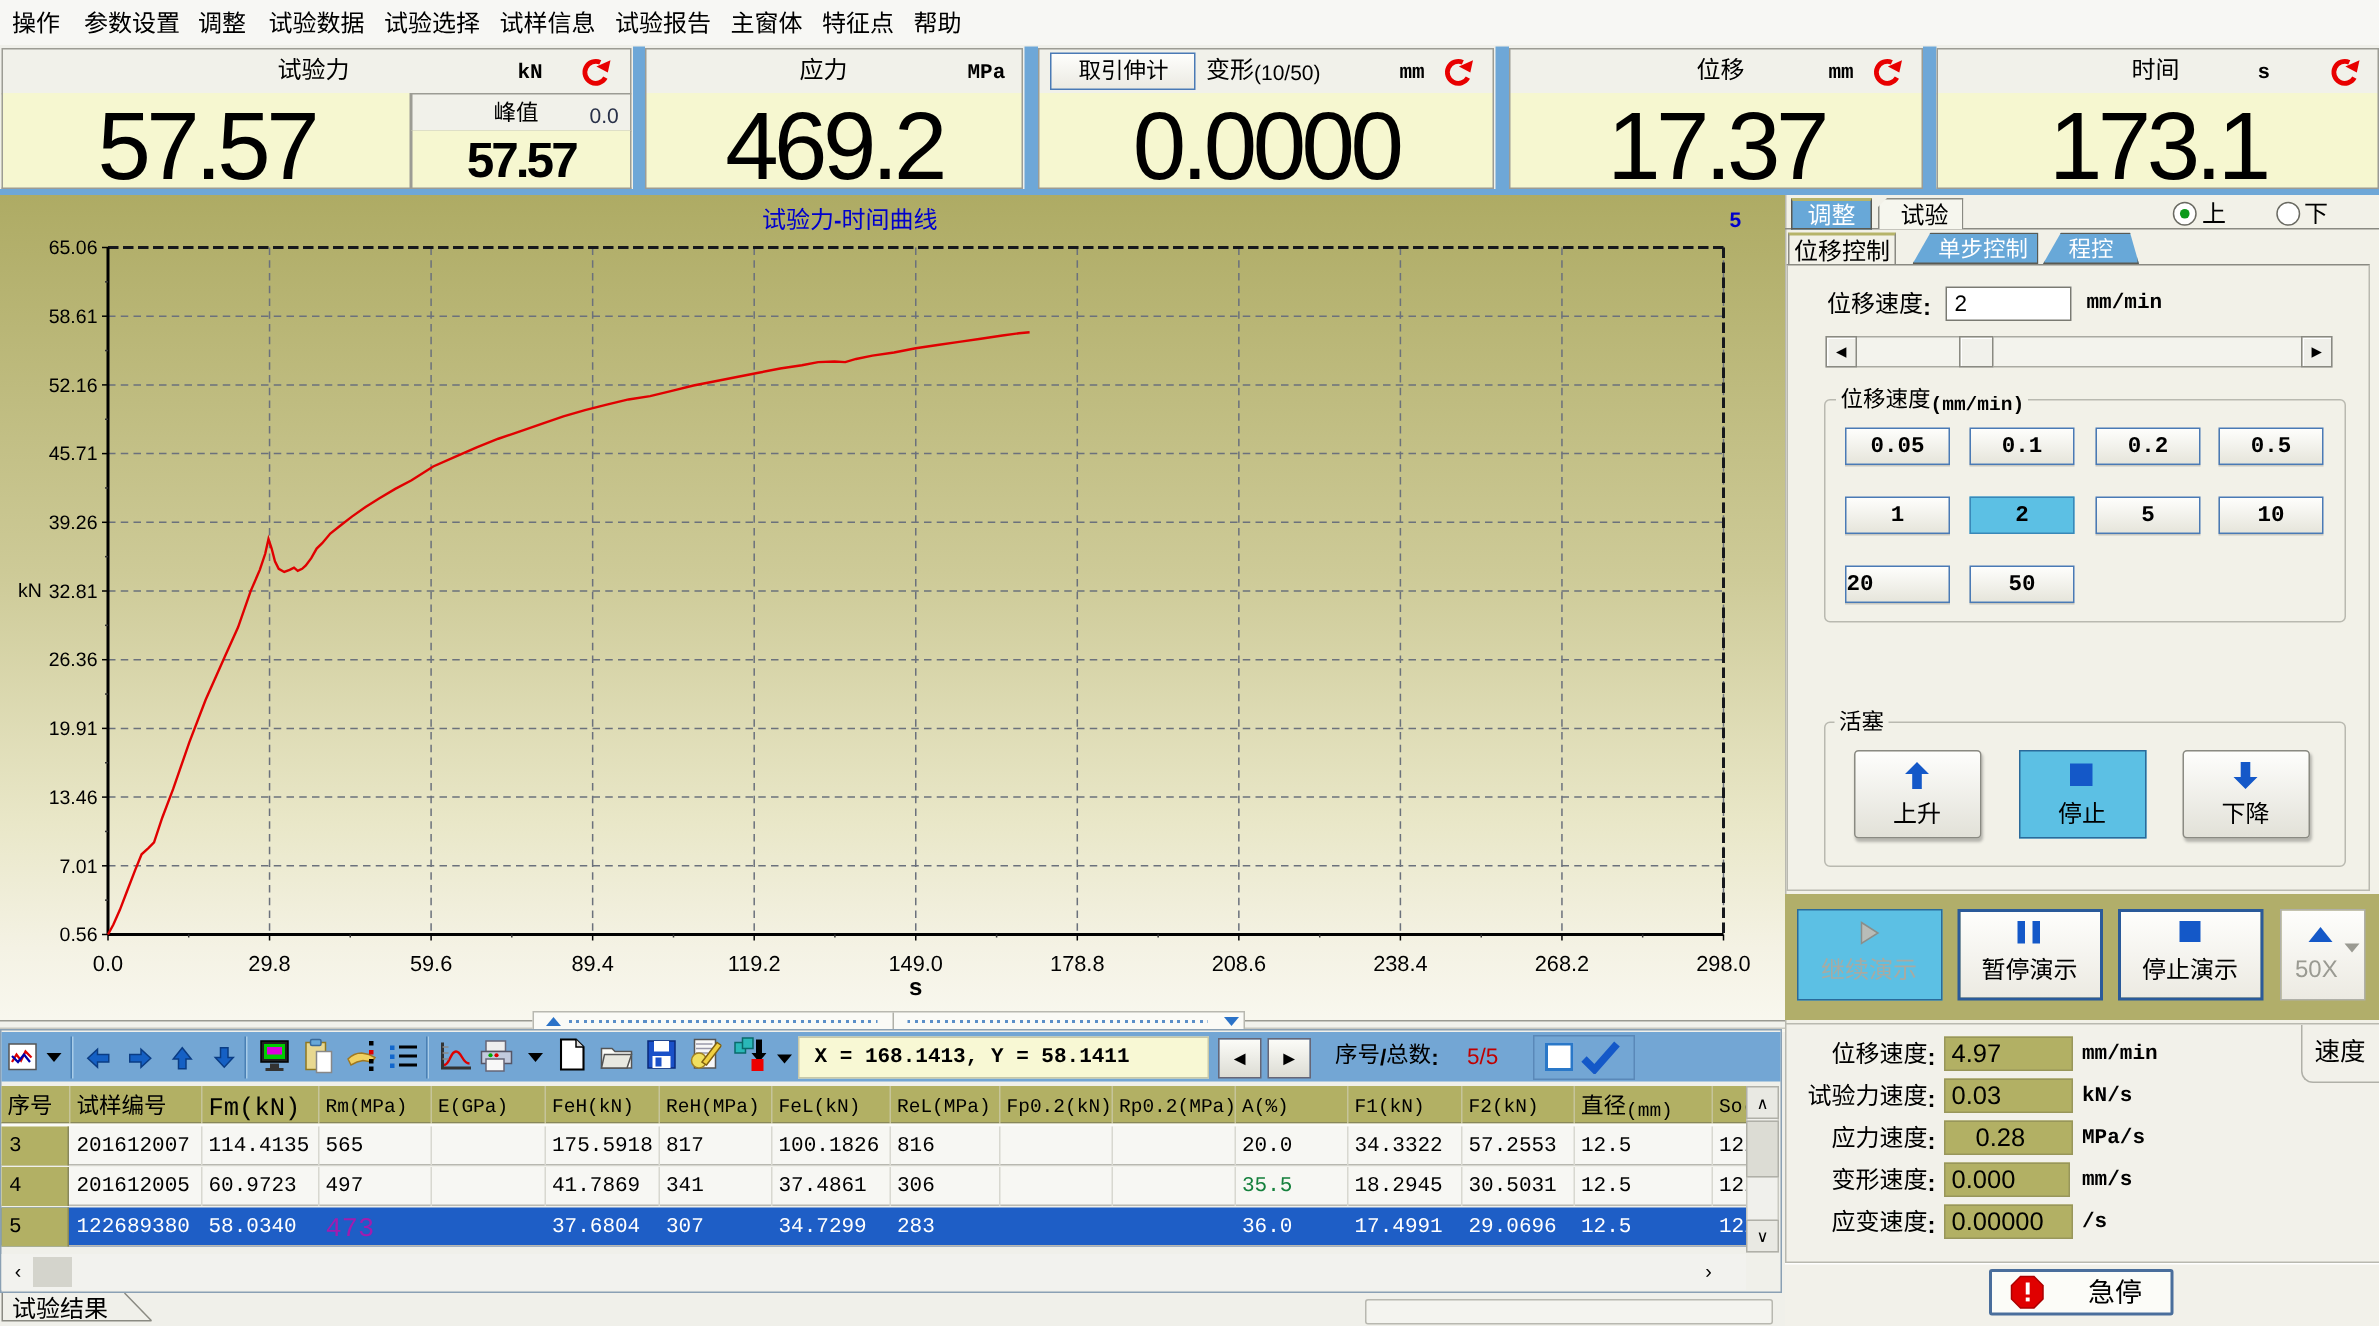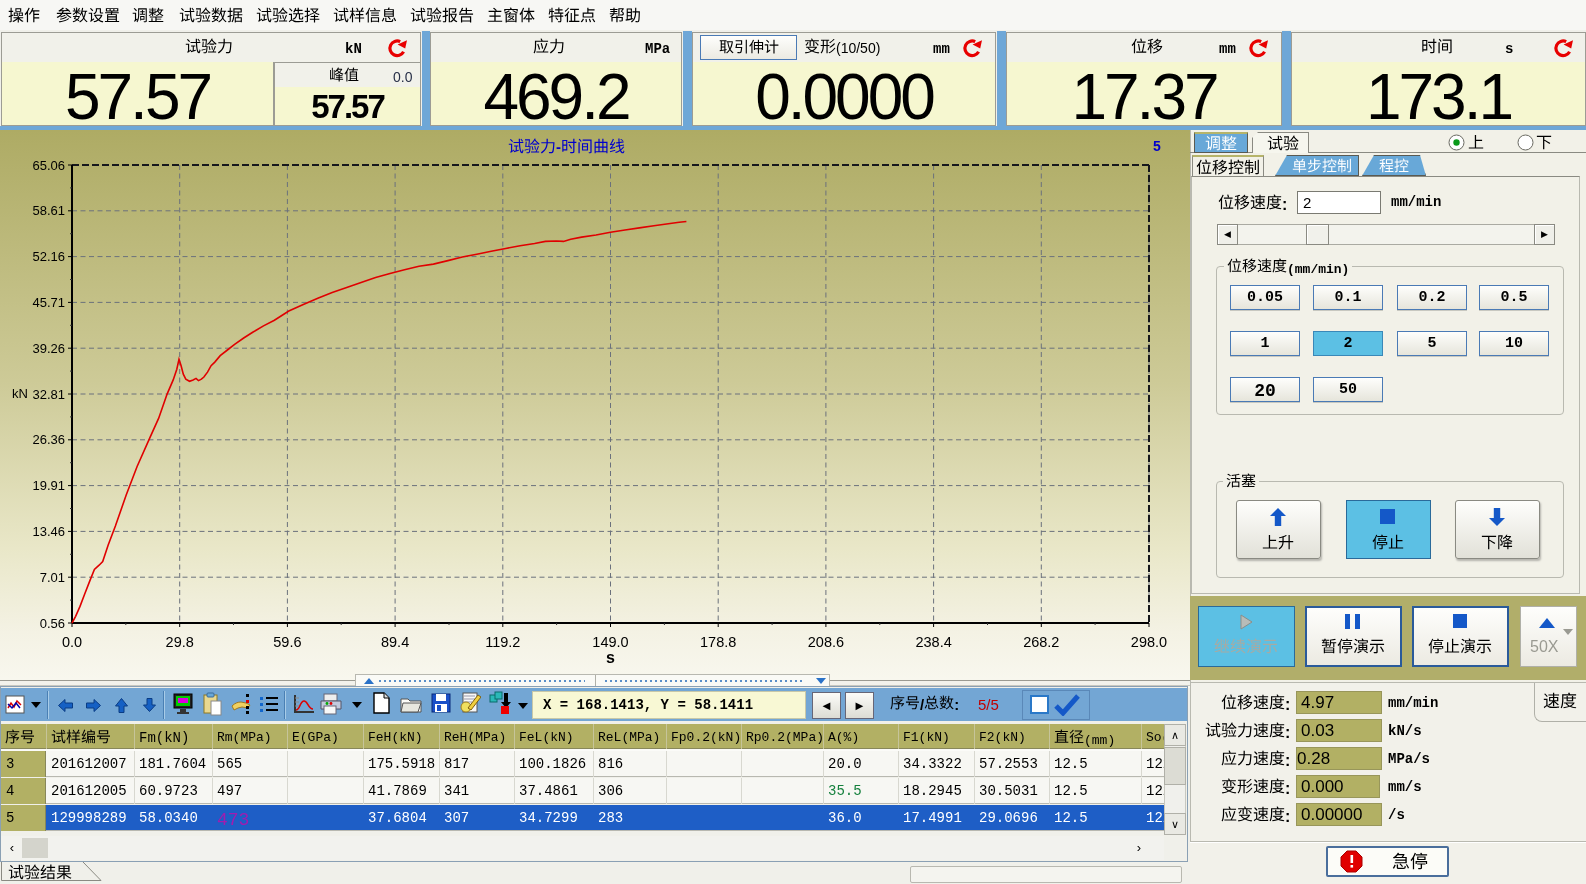--- a/index.html
+++ b/index.html
@@ -389,21 +389,21 @@
       <use href="#g5EA6" transform="translate(3,.88) scale(.001,-.001)"></use>
     </svg><span class="mono" style="font-size:13px;font-weight:bold">(mm/min)</span></div>
 <div class="a mono" style="left:1230px;top:285px;width:70px;height:25px;background:linear-gradient(#fefefc,#e6e5db);border:1px solid #4a7ab5;box-shadow:0 1px 0 #c8c8c0;font-size:15px;font-weight:bold;text-align:center;padding-top:3px">0.05</div>
 <div class="a mono" style="left:1313px;top:285px;width:70px;height:25px;background:linear-gradient(#fefefc,#e6e5db);border:1px solid #4a7ab5;box-shadow:0 1px 0 #c8c8c0;font-size:15px;font-weight:bold;text-align:center;padding-top:3px">0.1</div>
 <div class="a mono" style="left:1397px;top:285px;width:70px;height:25px;background:linear-gradient(#fefefc,#e6e5db);border:1px solid #4a7ab5;box-shadow:0 1px 0 #c8c8c0;font-size:15px;font-weight:bold;text-align:center;padding-top:3px">0.2</div>
 <div class="a mono" style="left:1479px;top:285px;width:70px;height:25px;background:linear-gradient(#fefefc,#e6e5db);border:1px solid #4a7ab5;box-shadow:0 1px 0 #c8c8c0;font-size:15px;font-weight:bold;text-align:center;padding-top:3px">0.5</div>
 <div class="a mono" style="left:1230px;top:331px;width:70px;height:25px;background:linear-gradient(#fefefc,#e6e5db);border:1px solid #4a7ab5;box-shadow:0 1px 0 #c8c8c0;font-size:15px;font-weight:bold;text-align:center;padding-top:3px">1</div>
 <div class="a mono" style="left:1313px;top:331px;width:70px;height:25px;background:#5cc0e4;border:1px solid #3a88b8;font-size:15px;font-weight:bold;text-align:center;padding-top:3px">2</div>
 <div class="a mono" style="left:1397px;top:331px;width:70px;height:25px;background:linear-gradient(#fefefc,#e6e5db);border:1px solid #4a7ab5;box-shadow:0 1px 0 #c8c8c0;font-size:15px;font-weight:bold;text-align:center;padding-top:3px">5</div>
 <div class="a mono" style="left:1479px;top:331px;width:70px;height:25px;background:linear-gradient(#fefefc,#e6e5db);border:1px solid #4a7ab5;box-shadow:0 1px 0 #c8c8c0;font-size:15px;font-weight:bold;text-align:center;padding-top:3px">10</div>
-<div class="a mono" style="left:1230px;top:377px;width:70px;height:25px;background:linear-gradient(#fefefc,#e6e5db);border:1px solid #4a7ab5;box-shadow:0 1px 0 #c8c8c0;font-size:18px;font-weight:bold;text-align:center;padding-top:3px">20</div>
+<div class="a mono" style="left:1230px;top:377px;width:70px;height:25px;background:linear-gradient(#fefefc,#e6e5db);border:1px solid #4a7ab5;box-shadow:0 1px 0 #c8c8c0;font-size:15px;font-weight:bold;text-align:left;padding-top:3px">20</div>
 <div class="a mono" style="left:1313px;top:377px;width:70px;height:25px;background:linear-gradient(#fefefc,#e6e5db);border:1px solid #4a7ab5;box-shadow:0 1px 0 #c8c8c0;font-size:15px;font-weight:bold;text-align:center;padding-top:3px">50</div>
 <div class="a" style="left:1216px;top:481px;width:348px;height:97px;border:1px solid #b9b9b0;border-radius:4px"></div>
 <div class="a" style="left:1223px;top:473px;background:#f2f1e8;padding:0 3px"><svg class="k" style="width:30px;height:15px;vertical-align:0px" viewBox="0 0 2 1" fill="#000">
       <use href="#g6D3B" transform="translate(0,.88) scale(.001,-.001)"></use>
       <use href="#g585E" transform="translate(1,.88) scale(.001,-.001)"></use>
     </svg></div>
 <div class="a" style="left:1236px;top:500px;width:85px;height:59px;background:linear-gradient(#fefefc,#e2e1d8);border:1px solid #8a8a82;border-radius:3px;box-shadow:1px 2px 2px rgba(0,0,0,.25)"></div>
 <svg class="a" style="left:1268px;top:507px" width="20" height="20">
     <path d="M10 1 18 9 13.2 9 13.2 19 6.8 19 6.8 9 2 9z" fill="#1458c8"></path>
   </svg>
@@ -578,21 +578,21 @@
       <use href="#g5E8F" transform="translate(0,.88) scale(.001,-.001)"></use>
       <use href="#g53F7" transform="translate(1,.88) scale(.001,-.001)"></use>
     </svg></div>
 <div class="a" style="left:51px;top:729px"><svg class="k" style="width:60px;height:15px;vertical-align:0px" viewBox="0 0 4 1" fill="#000">
       <use href="#g8BD5" transform="translate(0,.88) scale(.001,-.001)"></use>
       <use href="#g6837" transform="translate(1,.88) scale(.001,-.001)"></use>
       <use href="#g7F16" transform="translate(2,.88) scale(.001,-.001)"></use>
       <use href="#g53F7" transform="translate(3,.88) scale(.001,-.001)"></use>
     </svg></div>
 <div class="a" style="left:46px;top:724px;width:1px;height:26px;background:#c6c49a"></div>
-<div class="a mono" style="left:139px;top:730px;font-size:14px">Fm(kN)</div>
+<div class="a mono" style="left:139px;top:730px;font-size:17px">Fm(kN)</div>
 <div class="a" style="left:134px;top:724px;width:1px;height:26px;background:#c6c49a"></div>
 <div class="a mono" style="left:217px;top:730px;font-size:13px">Rm(MPa)</div>
 <div class="a" style="left:212px;top:724px;width:1px;height:26px;background:#c6c49a"></div>
 <div class="a mono" style="left:292px;top:730px;font-size:13px">E(GPa)</div>
 <div class="a" style="left:287px;top:724px;width:1px;height:26px;background:#c6c49a"></div>
 <div class="a mono" style="left:368px;top:730px;font-size:13px">FeH(kN)</div>
 <div class="a" style="left:363px;top:724px;width:1px;height:26px;background:#c6c49a"></div>
 <div class="a mono" style="left:444px;top:730px;font-size:13px">ReH(MPa)</div>
 <div class="a" style="left:439px;top:724px;width:1px;height:26px;background:#c6c49a"></div>
 <div class="a mono" style="left:519px;top:730px;font-size:13px">FeL(kN)</div>
@@ -614,21 +614,21 @@
       <use href="#g5F84" transform="translate(1,.88) scale(.001,-.001)"></use>
     </svg><span class="mono" style="font-size:13px;position:relative;top:0">(mm)</span></div>
 <div class="a" style="left:1049px;top:724px;width:1px;height:26px;background:#c6c49a"></div>
 <div class="a mono" style="left:1146px;top:730px;font-size:13px">So(</div>
 <div class="a" style="left:1141px;top:724px;width:1px;height:26px;background:#c6c49a"></div>
 <div class="a" style="left:1px;top:749px;width:1163px;height:2px;background:#fbfbf8"></div>
 <div class="a" style="left:1px;top:751px;width:1163px;height:26px;background:#f7f7f3;border-bottom:1px solid #b8b8b0"></div>
 <div class="a" style="left:1px;top:751px;width:45px;height:26px;background:#b2b064;border-right:1px solid #88875a"></div>
 <div class="a mono" style="left:6px;top:756px;font-size:14px">3</div>
 <div class="a mono" style="left:51px;top:756px;font-size:14px;color:#000">201612007</div>
-<div class="a mono" style="left:139px;top:756px;font-size:14px;color:#000">181.7604</div>
+<div class="a mono" style="left:139px;top:756px;font-size:14px;color:#000">114.4135</div>
 <div class="a mono" style="left:217px;top:756px;font-size:14px;color:#000">565</div>
 <div class="a mono" style="left:368px;top:756px;font-size:14px;color:#000">175.5918</div>
 <div class="a mono" style="left:444px;top:756px;font-size:14px;color:#000">817</div>
 <div class="a mono" style="left:519px;top:756px;font-size:14px;color:#000">100.1826</div>
 <div class="a mono" style="left:598px;top:756px;font-size:14px;color:#000">816</div>
 <div class="a mono" style="left:828px;top:756px;font-size:14px;color:#000">20.0</div>
 <div class="a mono" style="left:903px;top:756px;font-size:14px;color:#000">34.3322</div>
 <div class="a mono" style="left:979px;top:756px;font-size:14px;color:#000">57.2553</div>
 <div class="a mono" style="left:1054px;top:756px;font-size:14px;color:#000">12.5</div>
 <div class="a mono" style="left:1146px;top:756px;font-size:14px;color:#000">122</div>
@@ -671,21 +671,21 @@
 <div class="a" style="left:666px;top:778px;width:1px;height:26px;background:#d8d8d0"></div>
 <div class="a" style="left:741px;top:778px;width:1px;height:26px;background:#d8d8d0"></div>
 <div class="a" style="left:823px;top:778px;width:1px;height:26px;background:#d8d8d0"></div>
 <div class="a" style="left:898px;top:778px;width:1px;height:26px;background:#d8d8d0"></div>
 <div class="a" style="left:974px;top:778px;width:1px;height:26px;background:#d8d8d0"></div>
 <div class="a" style="left:1049px;top:778px;width:1px;height:26px;background:#d8d8d0"></div>
 <div class="a" style="left:1141px;top:778px;width:1px;height:26px;background:#d8d8d0"></div>
 <div class="a" style="left:1px;top:805px;width:1163px;height:26px;background:#1e5ec6;border-bottom:1px solid #b8b8b0"></div>
 <div class="a" style="left:1px;top:805px;width:45px;height:26px;background:#b2b064;border-right:1px solid #88875a"></div>
 <div class="a mono" style="left:6px;top:810px;font-size:14px">5</div>
-<div class="a mono" style="left:51px;top:810px;font-size:14px;color:#fff">129998289</div>
+<div class="a mono" style="left:51px;top:810px;font-size:14px;color:#fff">122689380</div>
 <div class="a mono" style="left:139px;top:810px;font-size:14px;color:#fff">58.0340</div>
 <div class="a mono" style="left:217px;top:810px;font-size:18px;color:#a21caf">473</div>
 <div class="a mono" style="left:368px;top:810px;font-size:14px;color:#fff">37.6804</div>
 <div class="a mono" style="left:444px;top:810px;font-size:14px;color:#fff">307</div>
 <div class="a mono" style="left:519px;top:810px;font-size:14px;color:#fff">34.7299</div>
 <div class="a mono" style="left:598px;top:810px;font-size:14px;color:#fff">283</div>
 <div class="a mono" style="left:828px;top:810px;font-size:14px;color:#fff">36.0</div>
 <div class="a mono" style="left:903px;top:810px;font-size:14px;color:#fff">17.4991</div>
 <div class="a mono" style="left:979px;top:810px;font-size:14px;color:#fff">29.0696</div>
 <div class="a mono" style="left:1054px;top:810px;font-size:14px;color:#fff">12.5</div>
@@ -726,21 +726,21 @@
       <use href="#g5EA6" transform="translate(4,.88) scale(.001,-.001)"></use>
     </svg><span style="font-weight:bold">:</span></div>
 <div class="a" style="left:1296px;top:719px;width:86px;height:23px;background:#b2b064;border:1px solid #98965a;font-size:17px;padding:1px 0 0 4px">0.03</div>
 <div class="a mono" style="left:1388px;top:723px;font-size:14px;font-weight:bold">kN/s</div>
 <div class="a" style="left:1221px;top:750px"><svg class="k" style="width:64px;height:16px;vertical-align:0px" viewBox="0 0 4 1" fill="#000">
       <use href="#g5E94" transform="translate(0,.88) scale(.001,-.001)"></use>
       <use href="#g529B" transform="translate(1,.88) scale(.001,-.001)"></use>
       <use href="#g901F" transform="translate(2,.88) scale(.001,-.001)"></use>
       <use href="#g5EA6" transform="translate(3,.88) scale(.001,-.001)"></use>
     </svg><span style="font-weight:bold">:</span></div>
-<div class="a" style="left:1296px;top:747px;width:86px;height:23px;background:#b2b064;border:1px solid #98965a;font-size:17px;padding:1px 0 0 0">0.28</div>
+<div class="a" style="left:1296px;top:747px;width:86px;height:23px;background:#b2b064;border:1px solid #98965a;font-size:17px;padding:1px 0 0 20px">0.28</div>
 <div class="a mono" style="left:1388px;top:751px;font-size:14px;font-weight:bold">MPa/s</div>
 <div class="a" style="left:1221px;top:778px"><svg class="k" style="width:64px;height:16px;vertical-align:0px" viewBox="0 0 4 1" fill="#000">
       <use href="#g53D8" transform="translate(0,.88) scale(.001,-.001)"></use>
       <use href="#g5F62" transform="translate(1,.88) scale(.001,-.001)"></use>
       <use href="#g901F" transform="translate(2,.88) scale(.001,-.001)"></use>
       <use href="#g5EA6" transform="translate(3,.88) scale(.001,-.001)"></use>
     </svg><span style="font-weight:bold">:</span></div>
 <div class="a" style="left:1296px;top:775px;width:84px;height:23px;background:#b2b064;border:1px solid #98965a;font-size:17px;padding:1px 0 0 4px">0.000</div>
 <div class="a mono" style="left:1388px;top:779px;font-size:14px;font-weight:bold">mm/s</div>
 <div class="a" style="left:1221px;top:806px"><svg class="k" style="width:64px;height:16px;vertical-align:0px" viewBox="0 0 4 1" fill="#000">

